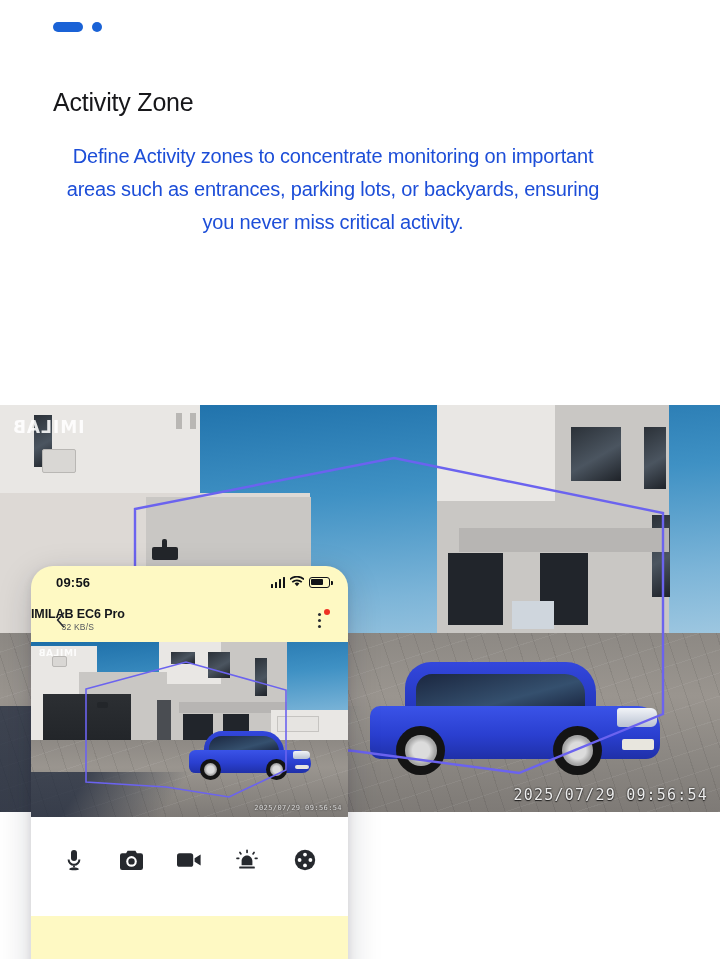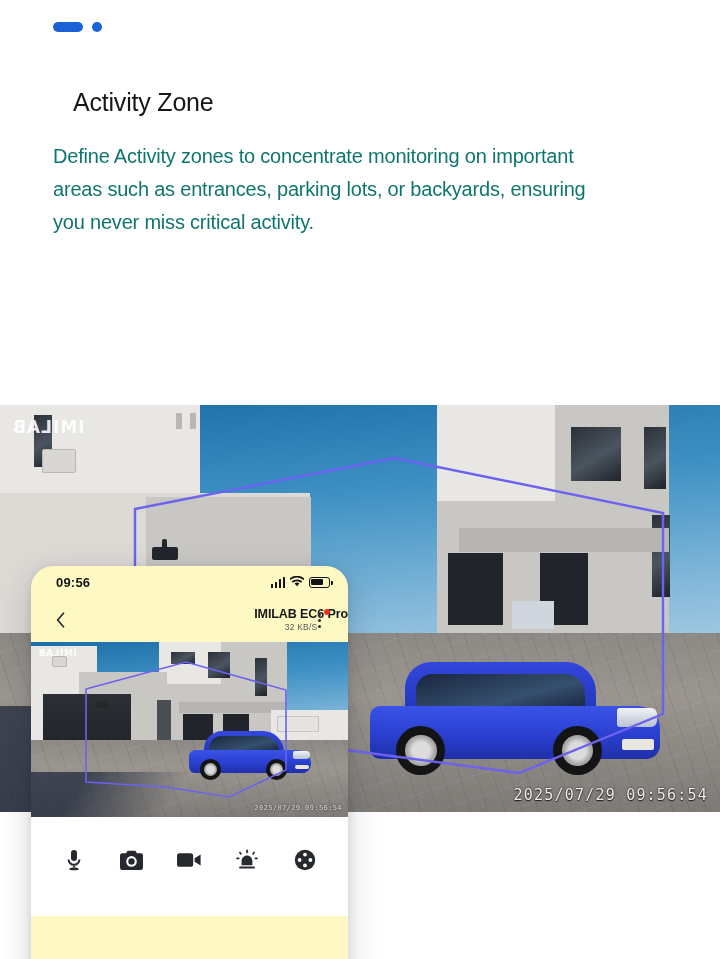--- a/index.html
+++ b/index.html
@@ -48,38 +48,38 @@
     left: 53px;
     top: 86px;
     width: 600px;
   }
   .eyebrow {
     font-size: 25px;
     line-height: 32px;
     font-weight: 400;
     color: #17171a;
     letter-spacing: -0.2px;
-    margin-left: 20px;
   }
   .headline {
     margin-top: 16px;
     font-size: 41px;
     line-height: 50px;
     font-weight: 700;
     color: #1a62d6;
     letter-spacing: -1.0px;
   }
   .body-copy {
     margin-top: 22px;
     font-size: 20px;
     line-height: 33px;
     font-weight: 400;
-    color: #0f766e;
+    color: #1d4ed8;
     letter-spacing: -0.2px;
     width: 560px;
+    text-align: center;
   }
 
   
   .scene {
     position: absolute;
     left: 0;
     top: 405px;
     width: 720px;
     height: 407px;
     overflow: hidden;
@@ -218,21 +218,21 @@
     position: relative; padding: 1.2px;
   }
   .battery::after {
     content: ""; position: absolute; right: -3.6px; top: 3px;
     width: 2px; height: 4px; background: #111318; border-radius: 0 1px 1px 0;
   }
   .battery span { display: block; height: 100%; width: 72%; background: #111318; border-radius: 1px; }
 
   .nav-bar {
     height: 44px; position: relative;
-    display: flex; align-items: center; justify-content: flex-end;
+    display: flex; align-items: center; justify-content: flex-start;
   }
   .nav-back {
     position: absolute; left: 18px; top: 50%; transform: translateY(-50%);
     width: 22px; height: 22px; display: flex; align-items: center; justify-content: center;
   }
   .nav-title-wrap { text-align: center; line-height: 1.12; }
   .nav-title { font-size: 12.5px; font-weight: 700; color: #15171c; letter-spacing: -0.1px; }
   .nav-sub { font-size: 8.5px; font-weight: 400; color: #55585f; margin-top: 2px; letter-spacing: 0.2px; }
   .nav-more {
     position: absolute; right: 20px; top: 50%; transform: translateY(-50%);

